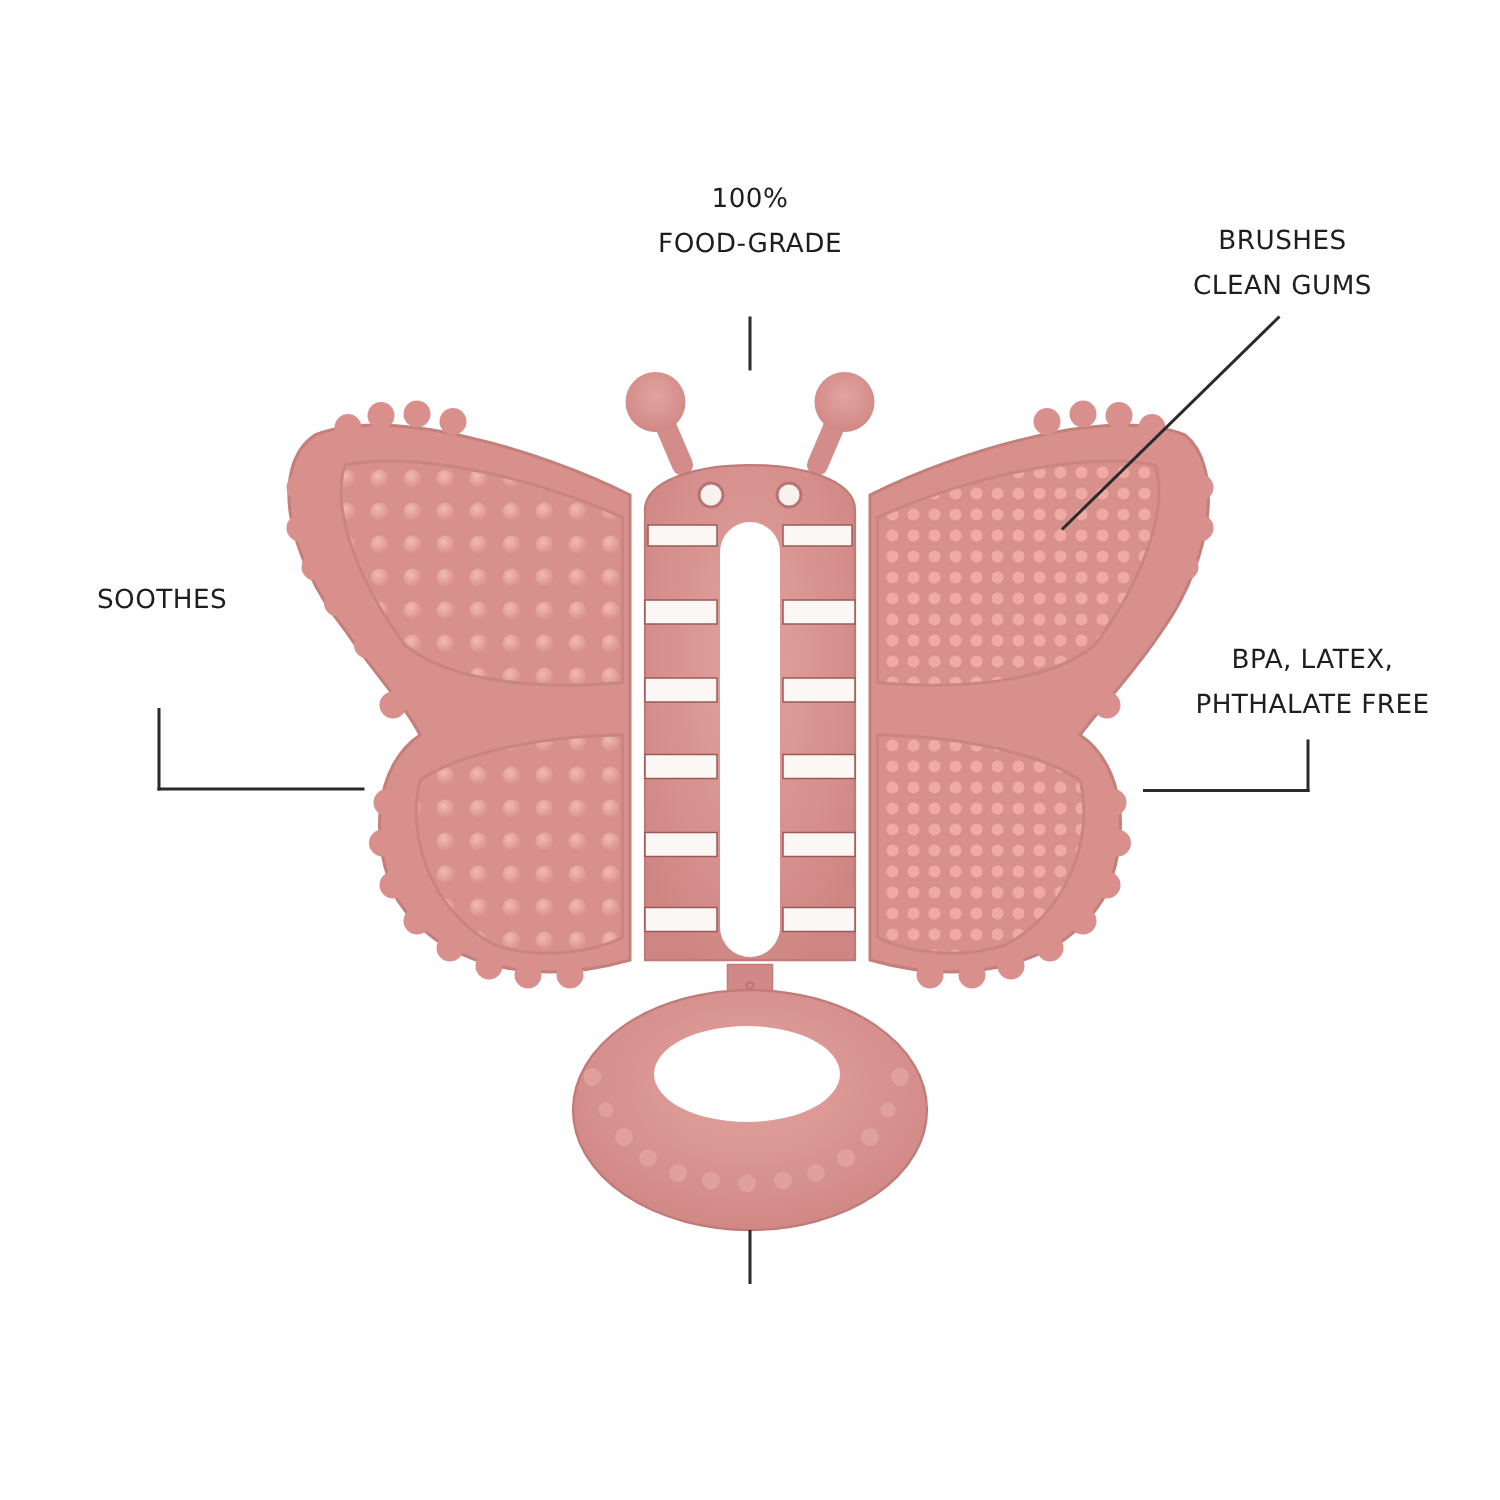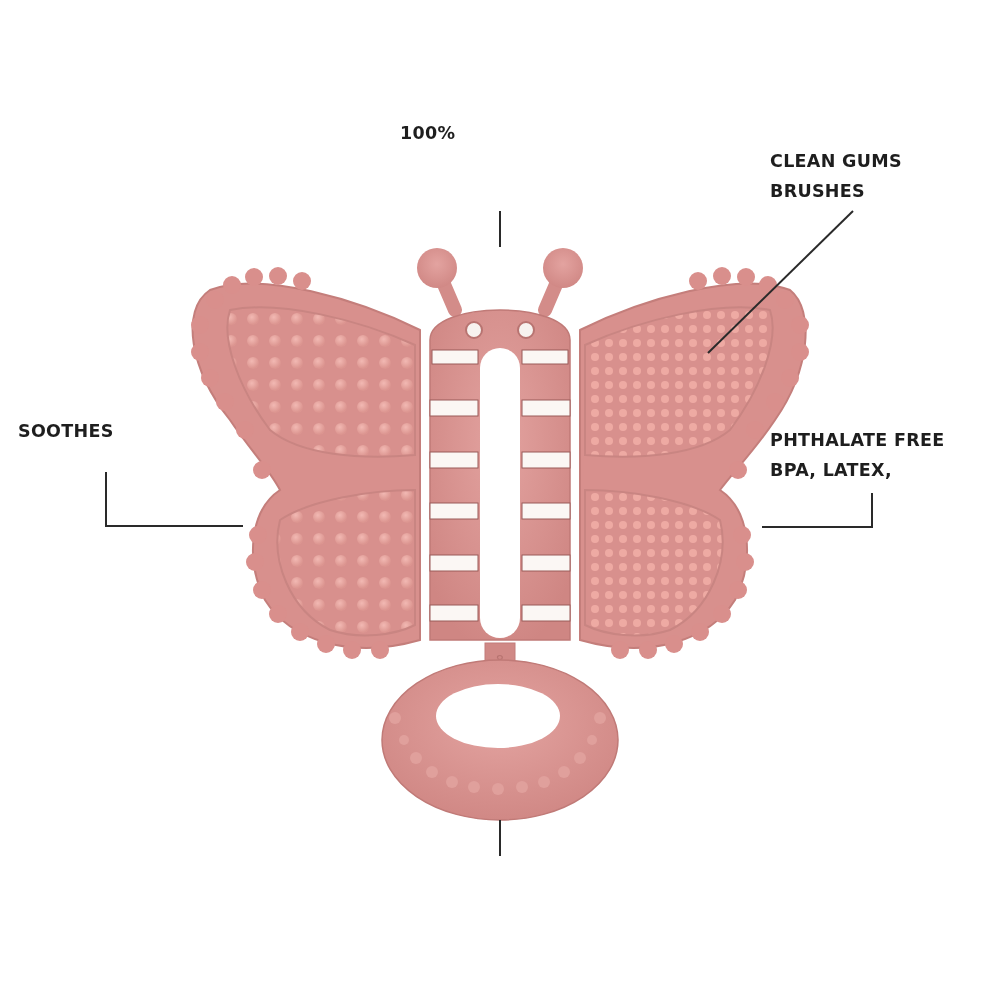--- a/index.html
+++ b/index.html
@@ -1,19 +1,19 @@
 <!DOCTYPE html>
 <html><head>
 <meta charset="utf-8">
 <style>
   html, body { margin: 0; padding: 0; background: #ffffff; }
   body { width: 1000px; height: 1000px; position: relative; overflow: hidden;
          font-family: "DejaVu Sans", sans-serif; color: #1e1e1e; }
-  .label { position: absolute; text-align: left; font-size: 17.5px; line-height: 30px;
-           letter-spacing: 0.3px; font-weight: bold; text-transform: uppercase; }
+  .label { position: absolute; text-align: center; font-size: 17.5px; line-height: 30px;
+           letter-spacing: 0.3px; font-weight: normal; text-transform: uppercase; }
   .label span { display: block; white-space: nowrap; }
   .line { position: absolute; background: #2a2a2a; }
   svg.product { position: absolute; left: 0; top: 0; }
 </style>
 </head>
 <body>
 
 <svg class="product" width="1000" height="1000" viewBox="0 0 1000 1000">
   <defs>
     <radialGradient id="bodyGrad" cx="50%" cy="40%" r="65%">
@@ -140,39 +140,40 @@
       <circle cx="564" cy="772" r="6"></circle>
         <circle cx="580" cy="758" r="6"></circle>
         <circle cx="592" cy="740" r="5"></circle>
       <circle cx="600" cy="718" r="6"></circle>
     </g>
   </g>
 </svg>
 
 <div class="label" style="left:400px; top:118px; width:200px;">
   <span>100%</span>
+  <span>FOOD-GRADE</span>
 </div>
 <div class="line" style="left:499px; top:211px; width:2px; height:36px;"></div>
 
 <div class="label" style="left:770px; top:146px; width:170px;">
+  <span>BRUSHES</span>
   <span>CLEAN GUMS</span>
-  <span>BRUSHES</span>
 </div>
 <svg style="position:absolute; left:0; top:0;" width="1000" height="1000">
   <line x1="853" y1="211" x2="708" y2="353" stroke="#2a2a2a" stroke-width="2"></line>
 </svg>
 
-<div class="label" style="left:18px; top:416px; width:180px;">
+<div class="label" style="left:18px; top:385px; width:180px;">
   <span>SOOTHES</span>
 </div>
 <div class="line" style="left:105px; top:472px; width:2px; height:55px;"></div>
 <div class="line" style="left:105px; top:525px; width:138px; height:2px;"></div>
 
 <div class="label" style="left:770px; top:425px; width:210px;">
+  <span>BPA, LATEX,</span>
   <span>PHTHALATE FREE</span>
-  <span>BPA, LATEX,</span>
 </div>
 <div class="line" style="left:871px; top:493px; width:2px; height:35px;"></div>
 <div class="line" style="left:762px; top:526px; width:111px; height:2px;"></div>
 
 <div class="line" style="left:499px; top:820px; width:2px; height:36px;"></div>
 <div class="label" style="left:360px; top:864px; width:280px;">
 </div>
 
 </body></html>

